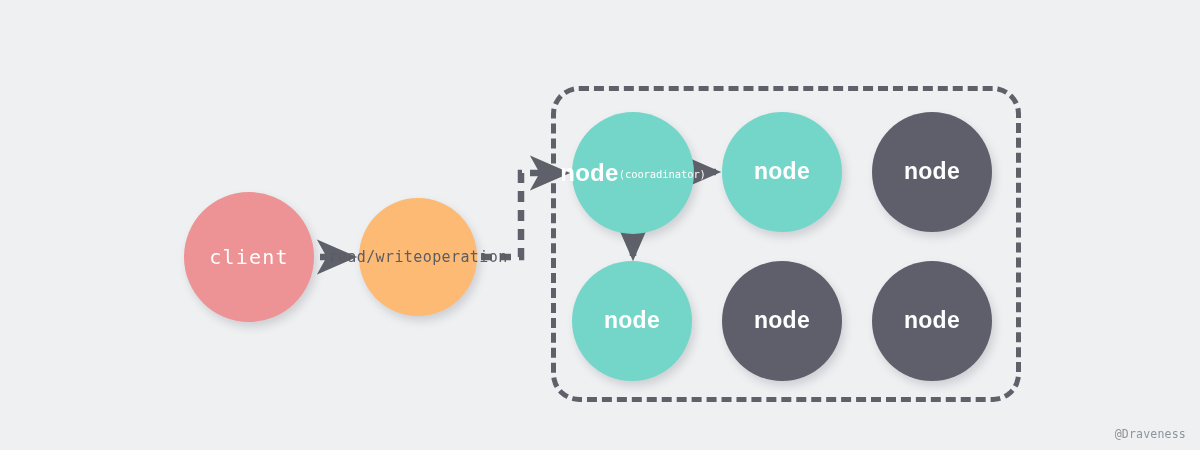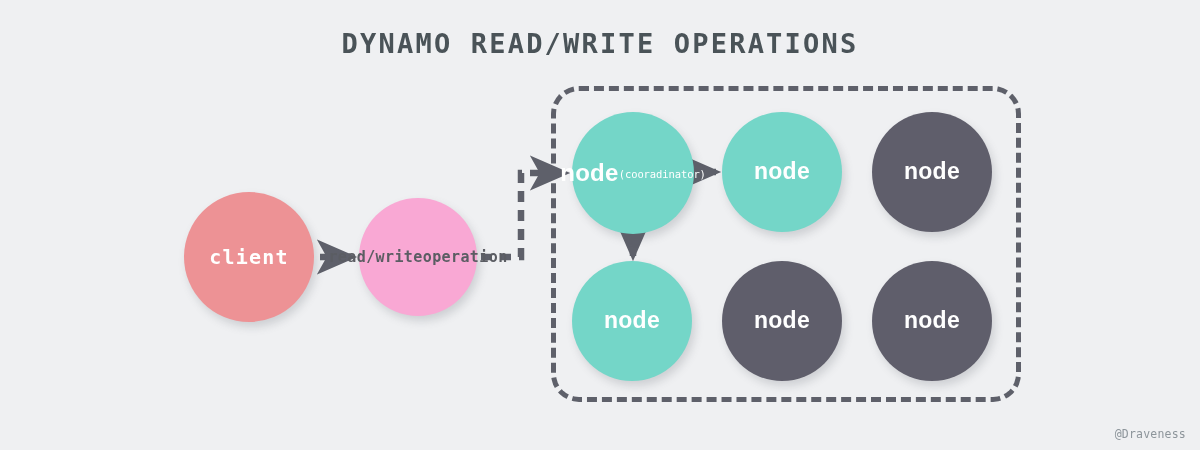--- a/index.html
+++ b/index.html
@@ -63,21 +63,20 @@
     display: flex;
     flex-direction: row;
     align-items: center;
     justify-content: center;
     box-shadow: 3px 5px 9px rgba(90, 95, 105, 0.22);
     box-sizing: border-box;
   }
   .circle .label {
     text-align: center;
     line-height: 1.12;
-    font-weight: bold;
   }
 
   
   #client {
     left: 184px;
     top: 192px;
     width: 130px;
     height: 130px;
     background: #ed9295;
   }
@@ -87,21 +86,21 @@
     color: #ffffff;
     letter-spacing: 1.2px;
   }
 
   
   #operation {
     left: 359px;
     top: 198px;
     width: 118px;
     height: 118px;
-    background: #f9a8d4;
+    background: #fdba74;
   }
   #operation .label {
     font-family: "DejaVu Sans Mono", "Liberation Mono", monospace;
     font-size: 15px;
     color: #5b5d63;
     letter-spacing: 0.4px;
   }
 
   
   .node {
@@ -152,21 +151,20 @@
     color: #8d959b;
     letter-spacing: 0.2px;
     padding-left: 29px;
   }
 </style>
 </head>
 <body>
 
 <div id="stage">
 
-  <div id="title">DYNAMO READ/WRITE OPERATIONS</div>
 
   <div id="cluster-box"></div>
 
   <svg id="wires" viewBox="0 0 1200 450" width="1200" height="450">
     <defs>
       <marker id="arrowhead" markerWidth="7" markerHeight="7" refX="5.4" refY="3.1" orient="auto" markerUnits="strokeWidth">
         <path d="M0,0.4 L6.2,3.1 L0,5.8 L1.5,3.1 Z" fill="#5e606a"></path>
       </marker>
     </defs>
 

